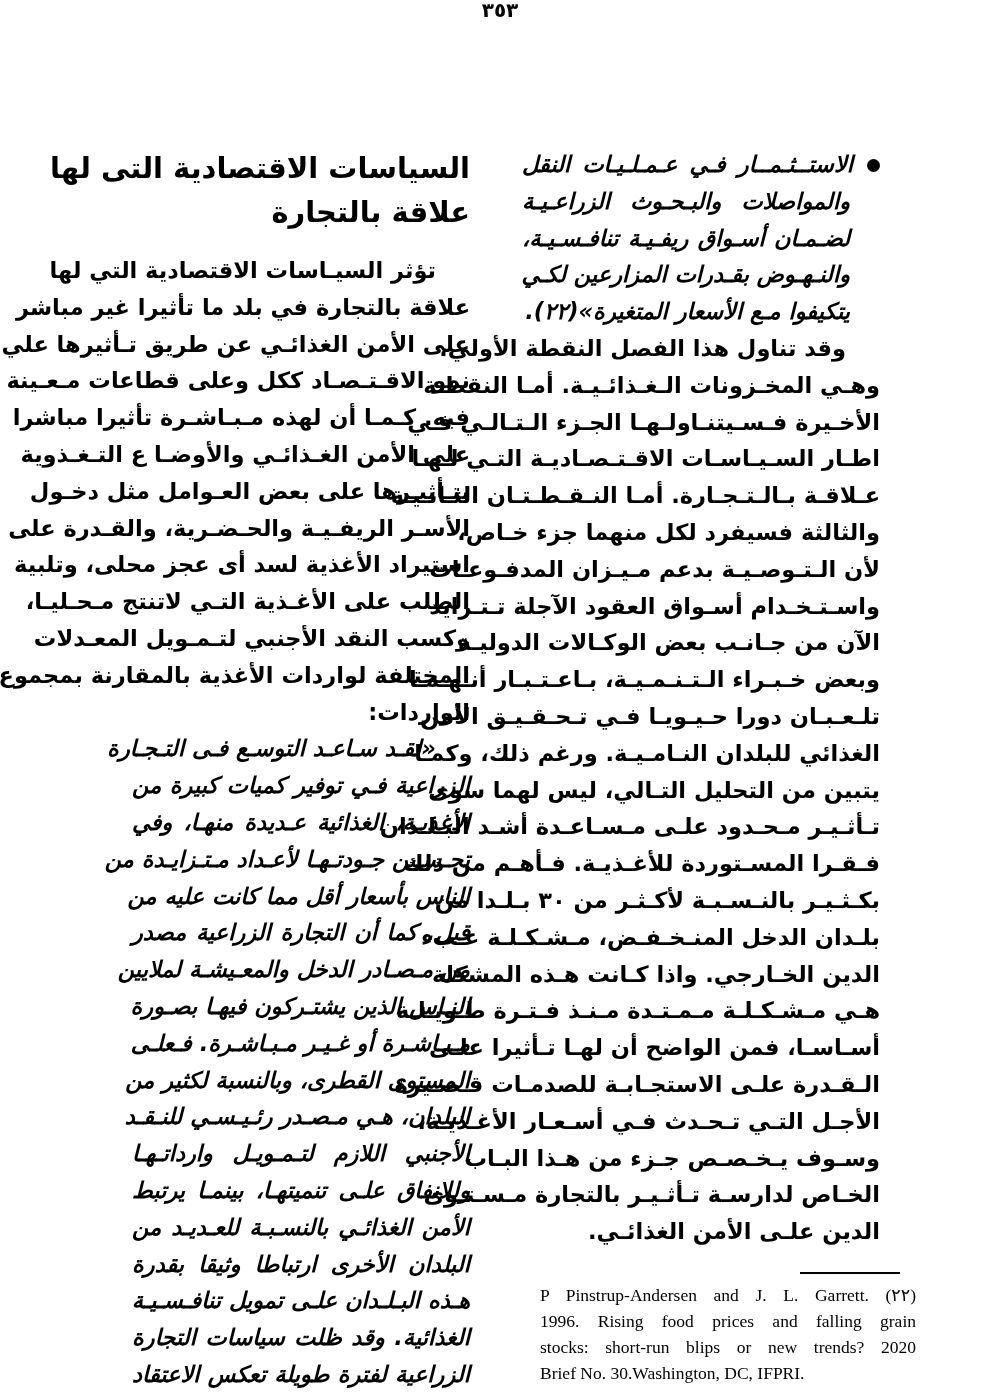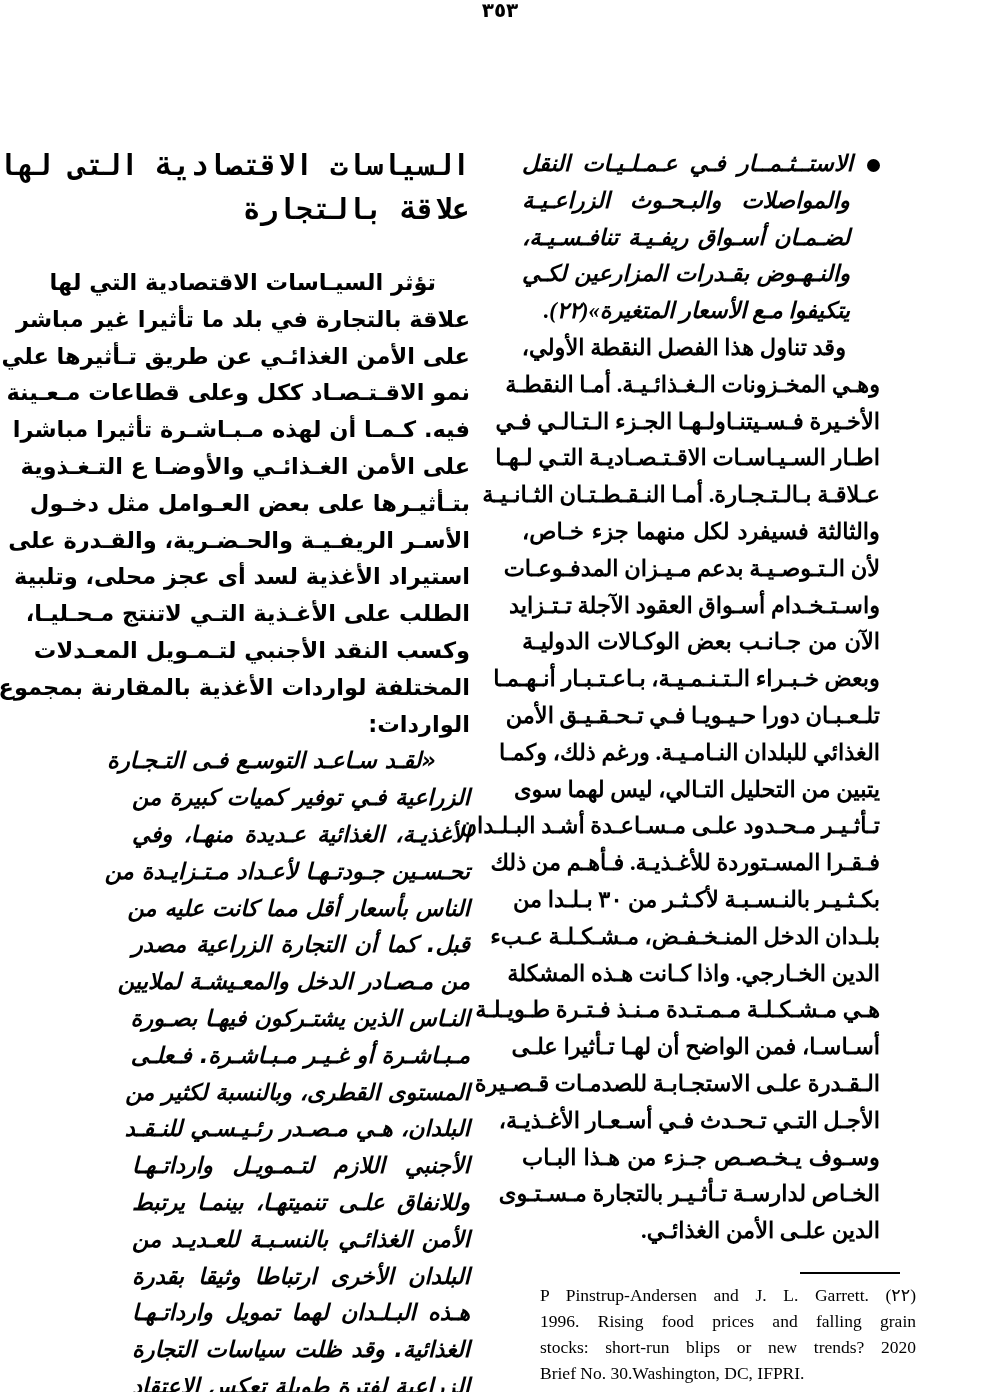--- a/index.html
+++ b/index.html
@@ -28,21 +28,20 @@
   .col {
     position: absolute;
     direction: rtl;
     text-align: justify;
     text-align-last: right;
   }
   .col-right {
     left: 522px;
     top: 146px;
     width: 358px;
-    font-family: Liberation Serif, serif;
   }
   .col-left {
     left: 98px;
     top: 146px;
     width: 372px;
   }
   .line {
     display: block;
     white-space: nowrap;
     font-size: 22.5px;
@@ -67,21 +66,21 @@
     background: #000;
     margin-left: 14px;
     vertical-align: middle;
   }
   .heading .line {
     font-size: 29px;
     font-weight: bold;
     line-height: 44px;
     height: 44px;
   }
-  .heading { margin-bottom: 30px; font-family: Liberation Mono, monospace; }
+  .heading { margin-bottom: 18px; }
   .footnote-rule {
     position: absolute;
     left: 800px;
     top: 1272px;
     width: 100px;
     height: 2px;
     background: #000;
   }
   .footnote {
     position: absolute;
@@ -180,17 +179,17 @@
     <span class="line">قبل. كما أن التجارة الزراعية مصدر</span>
     <span class="line">من مـصـادر الدخل والمعـيشـة لملايين</span>
     <span class="line">النـاس الذين يشتـركون فيهـا بصـورة</span>
     <span class="line">مـبـاشـرة أو غـيـر مـبـاشـرة. فـعلـى</span>
     <span class="line">المستوى القطرى، وبالنسبة لكثير من</span>
     <span class="line">البلدان، هـي مـصـدر رئـيـسـي للنـقـد</span>
     <span class="line">الأجنبي اللازم لتـمـويـل وارداتـهـا</span>
     <span class="line">وللانفاق علـى تنميتهـا، بينمـا يرتبط</span>
     <span class="line">الأمن الغذائـي بالنسـبـة للعـديـد من</span>
     <span class="line">البلدان الأخرى ارتباطا وثيقا بقدرة</span>
-    <span class="line">هـذه البـلـدان لهما تمويل وارداتـهـا</span>
+    <span class="line">هـذه البـلـدان علـى تمويل تنافـسـيـة</span>
     <span class="line">الغذائية. وقد ظلت سياسات التجارة</span>
     <span class="line">الزراعية لفترة طويلة تعكس الاعتقاد</span>
   </div>
 </div>
 
 </body></html>

